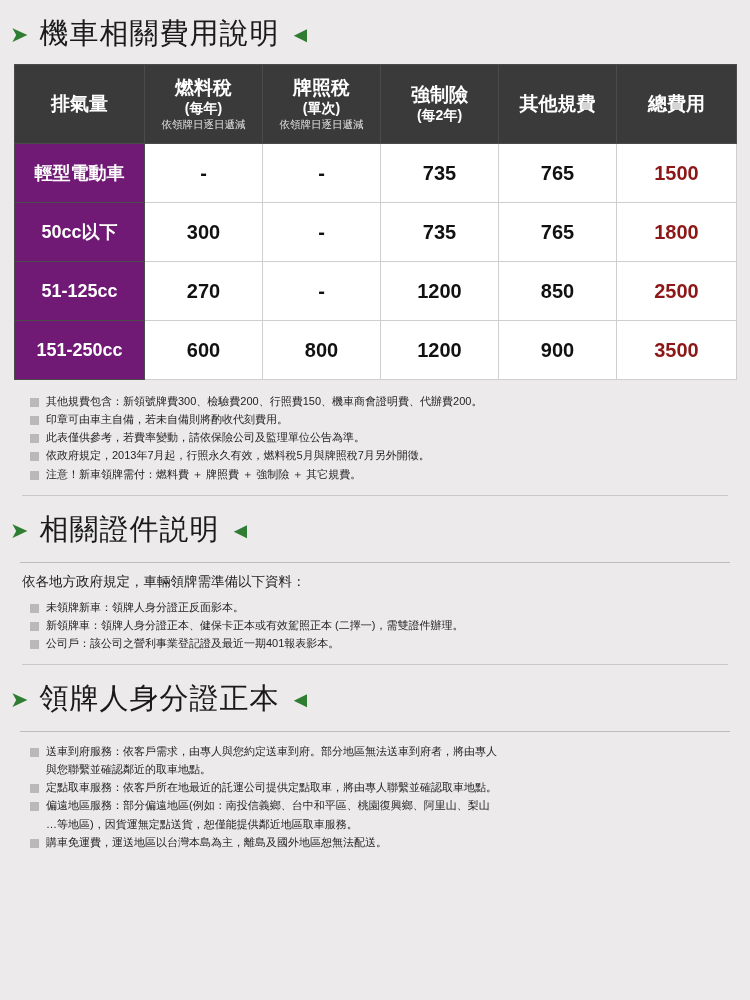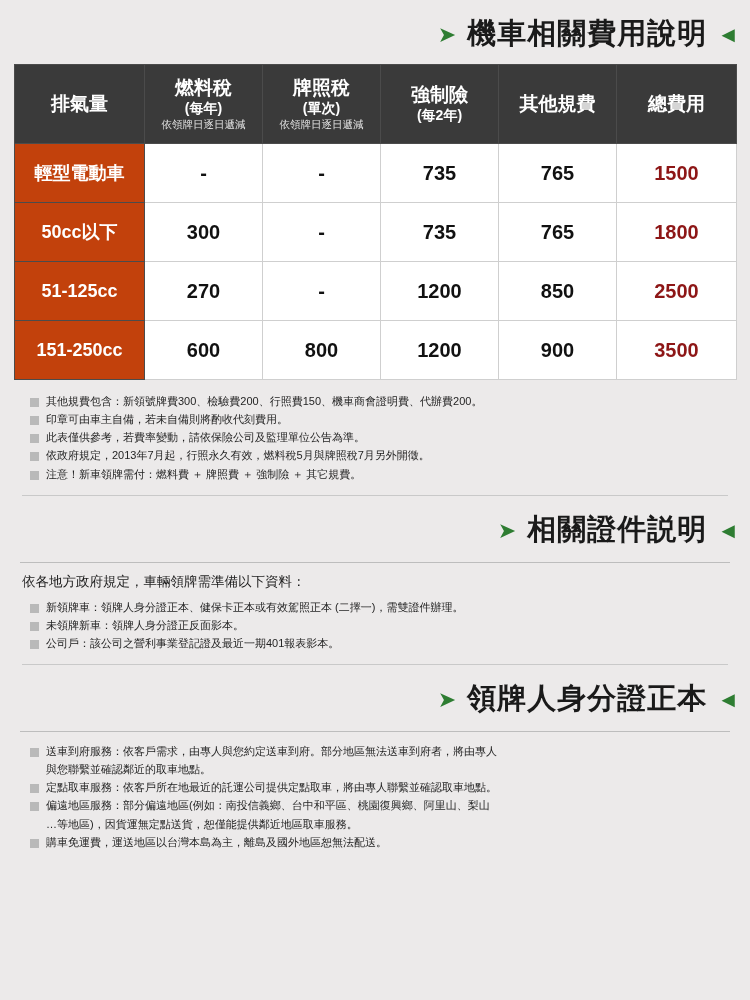--- a/index.html
+++ b/index.html
@@ -16,23 +16,23 @@
   }
   .page {
     width: 750px;
     height: 1000px;
     position: relative;
     box-sizing: border-box;
   }
 
   
   .section-title {
-    text-align: right;
+    text-align: left;
     font-size: 29px;
-    font-weight: bold;
+    font-weight: normal;
     letter-spacing: 1px;
     color: #1a1a1a;
     padding: 14px 0 10px 0;
   }
   .section-title .arrow {
     color: #2e7d32;
     font-size: 22px;
     vertical-align: middle;
     padding: 0 10px;
   }
@@ -81,21 +81,21 @@
     margin-top: 1px;
   }
   table.fee tbody td {
     background: #ffffff;
     font-size: 20px;
     font-weight: bold;
     height: 56px;
     color: #111;
   }
   table.fee tbody td.rowhead {
-    background: #c2410c;
+    background: #701a75;
     color: #ffffff;
     font-size: 18px;
     font-weight: bold;
     border: 1px solid #4b4b4b;
   }
   table.fee tbody td.total {
     color: #8d1616;
   }
   col.c0 { width: 130px; }
   col.c1 { width: 118px; }
@@ -261,25 +261,25 @@
     <div class="section-title">
       <span class="arrow">➤</span><span>相關證件説明</span><span class="arrow">◄</span>
     </div>
     <div class="hairline"></div>
 
     <div class="plain-line">依各地方政府規定，車輛領牌需準備以下資料：</div>
 
     <div class="notes" style="padding-top:2px;">
       <div class="note-line">
         <span class="bullet"></span>
+        <span class="note-text">未領牌新車：領牌人身分證正反面影本。</span>
+      </div>
+      <div class="note-line">
+        <span class="bullet"></span>
         <span class="note-text">新領牌車：領牌人身分證正本、健保卡正本或有效駕照正本 (二擇一)，需雙證件辦理。</span>
-      </div>
-      <div class="note-line">
-        <span class="bullet"></span>
-        <span class="note-text">未領牌新車：領牌人身分證正反面影本。</span>
       </div>
       <div class="note-line">
         <span class="bullet"></span>
         <span class="note-text">公司戶：該公司之營利事業登記證及最近一期401報表影本。</span>
       </div>
     </div>
   </div>
 
   <div class="rule"></div>
 

